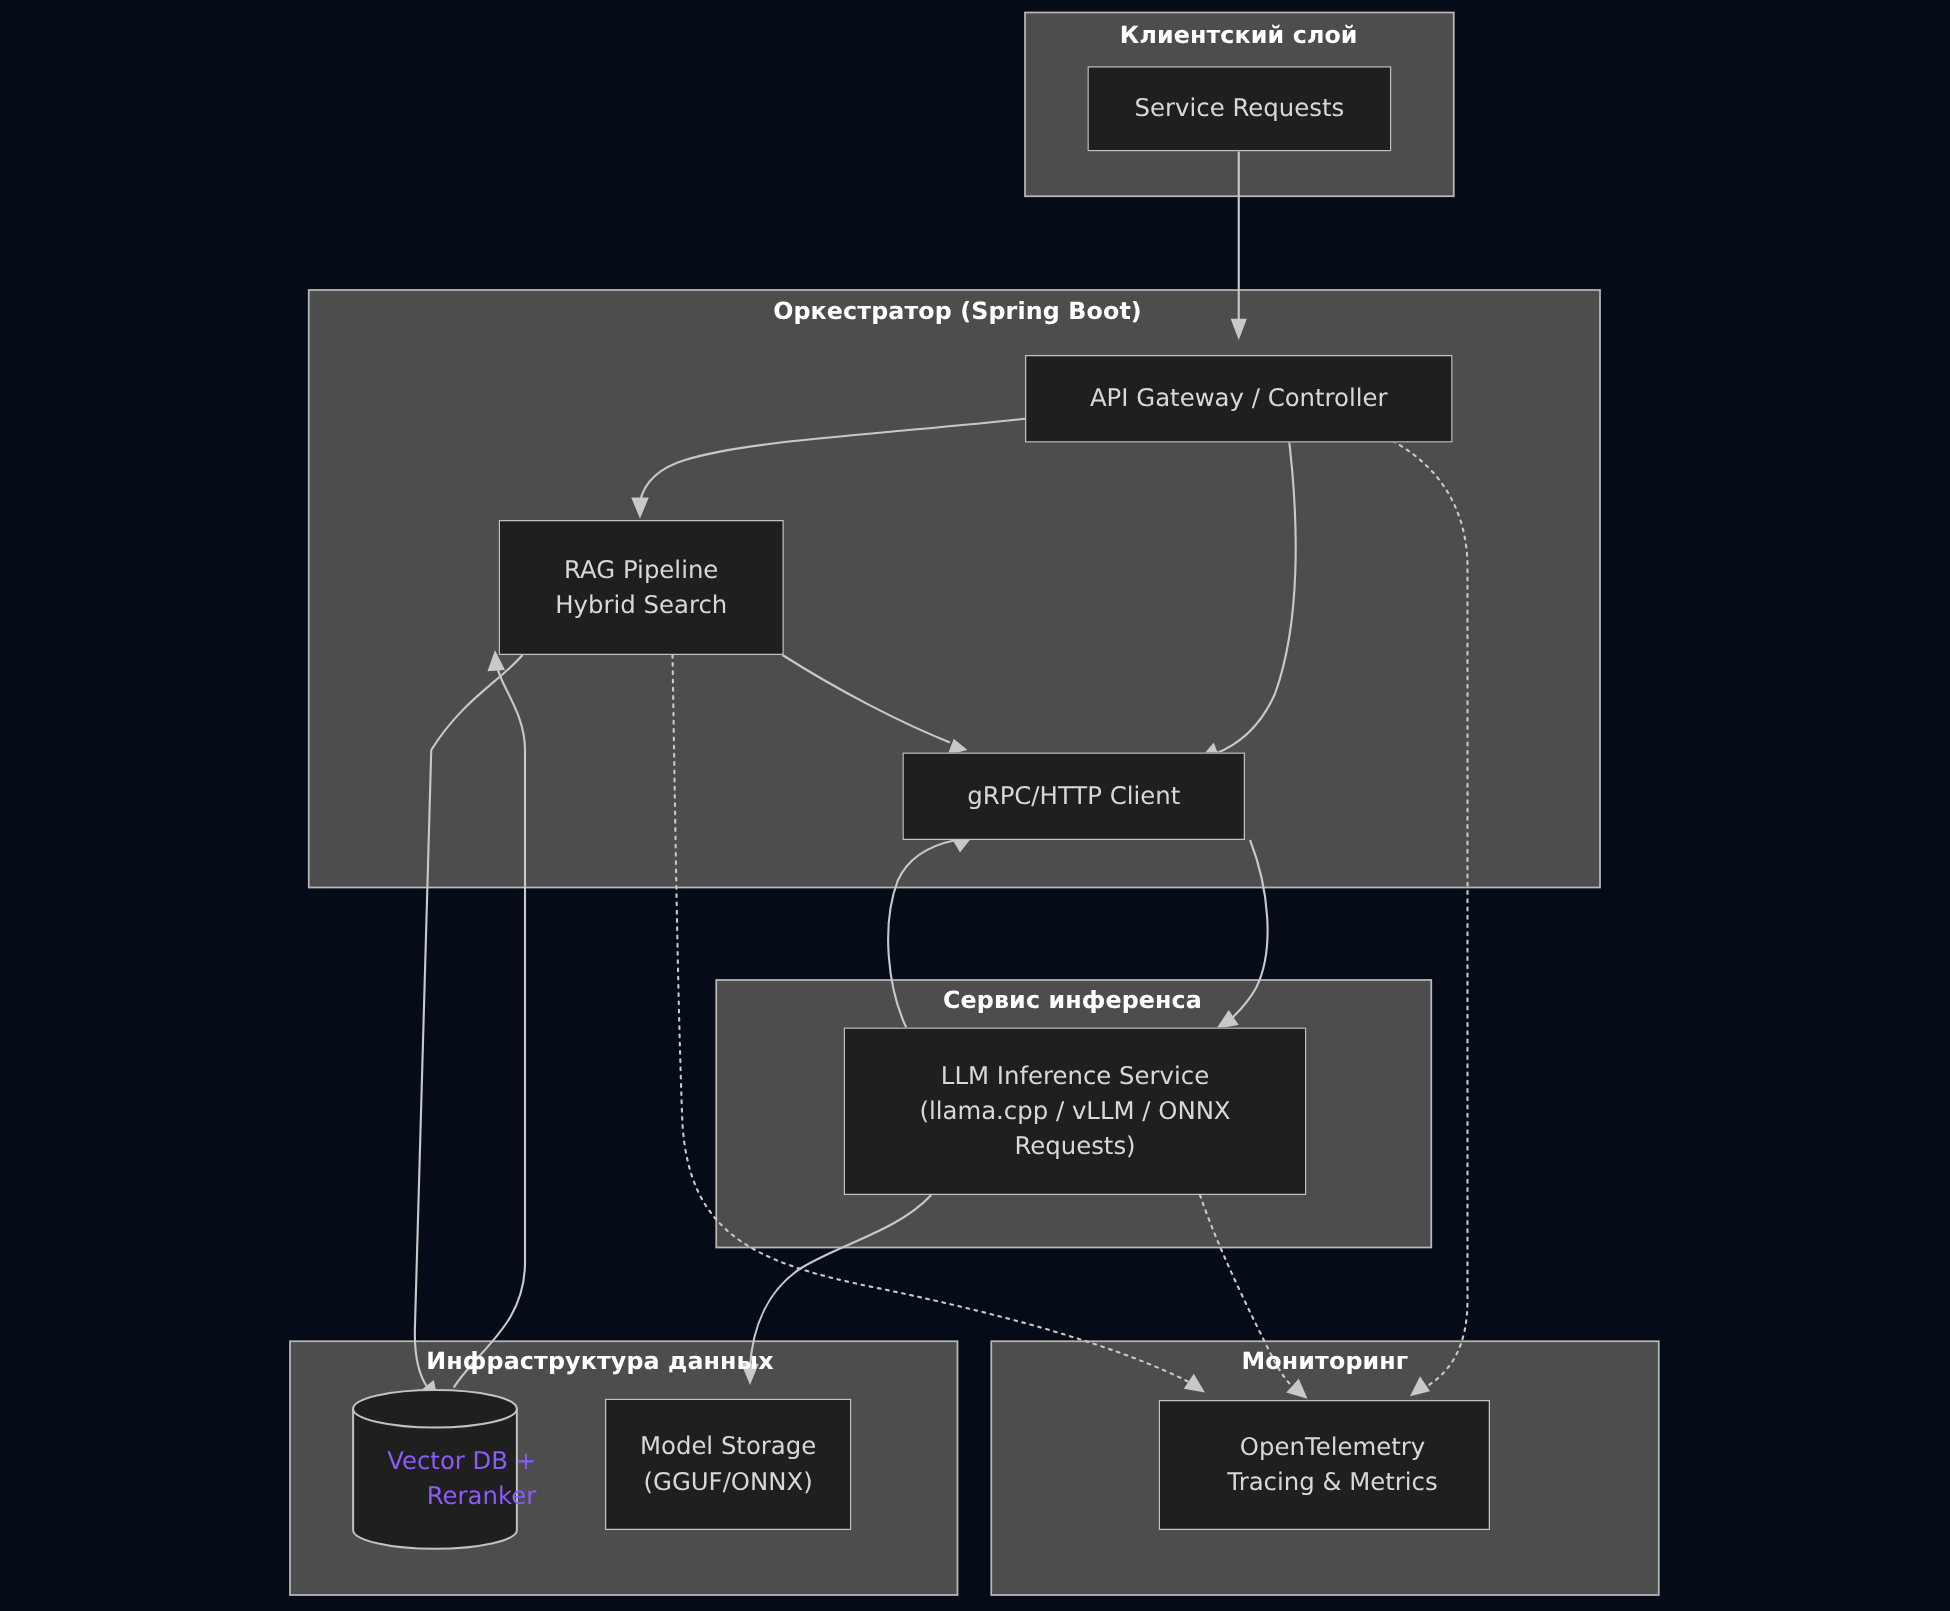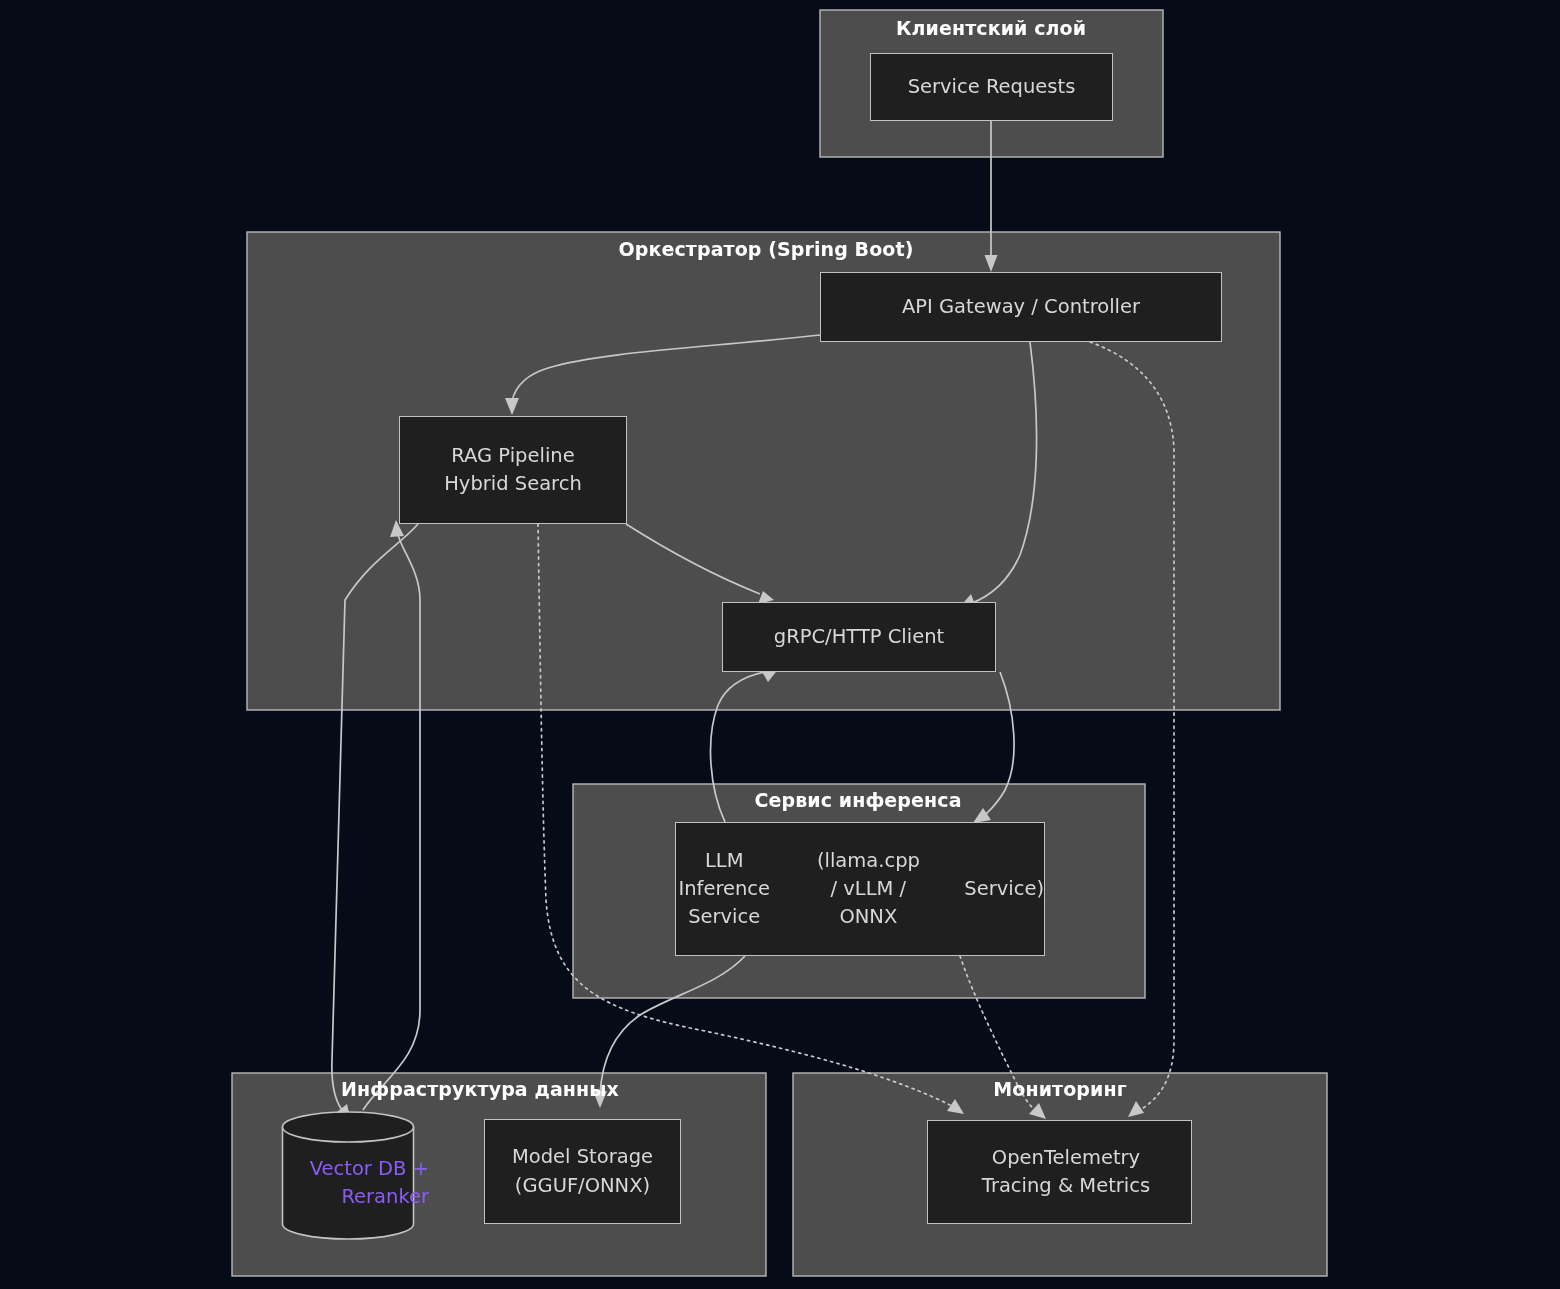--- a/index.html
+++ b/index.html
@@ -162,37 +162,37 @@
   <div class="cluster-label" style="left:991px; top:17px;">Клиентский слой</div>
   <div class="cluster-label" style="left:766px; top:238px;">Оркестратор (Spring Boot)</div>
   <div class="cluster-label" style="left:858px; top:789px;">Сервис инференса</div>
   <div class="cluster-label" style="left:480px; top:1078px;">Инфраструктура данных</div>
   <div class="cluster-label" style="left:1060px; top:1078px;">Мониторинг</div>
 
   <div class="node" style="left:870px; top:53px; width:243px; height:68px;">
     <span>Service Requests</span>
   </div>
 
-  <div class="node" style="left:820px; top:272px; width:402px; height:70px;">
+  <div class="node" style="left:820px; top:284px; width:342px; height:70px;">
     <span>API Gateway / Controller</span>
   </div>
 
   <div class="node" style="left:722px; top:602px; width:274px; height:70px;">
     <span>gRPC/HTTP Client</span>
   </div>
 
   <div class="node" style="left:399px; top:416px; width:228px; height:108px; flex-direction:column;">
     <span>RAG Pipeline</span>
     <span>Hybrid Search</span>
   </div>
 
-  <div class="node" style="left:675px; top:822px; width:370px; height:134px; flex-direction:row;gap:40px;">
+  <div class="node" style="left:675px; top:822px; width:370px; height:134px; flex-direction:column;">
     <span>LLM Inference Service</span>
     <span>(llama.cpp / vLLM / ONNX</span>
-    <span>Service)</span>
+    <span>Requests)</span>
   </div>
 
   <div class="cyl-wrap" style="left:281px; top:1111px; width:134px; height:129px;">
     <svg class="cyl-svg" width="134" height="129" viewBox="0 0 134 129">
       <path d="M 1.5,16 L 1.5,113 A 65.5,15 0 0 0 132.5,113 L 132.5,16 Z" fill="#1f1f1f" stroke="#c2c2c2" stroke-width="1.6"></path>
       <ellipse cx="67" cy="16" rx="65.5" ry="15" fill="#1f1f1f" stroke="#c2c2c2" stroke-width="1.6"></ellipse>
     </svg>
     <div class="cyl-text" style="top:44px;">
       <span>Vector DB</span>
       <span>+ Reranker</span>

